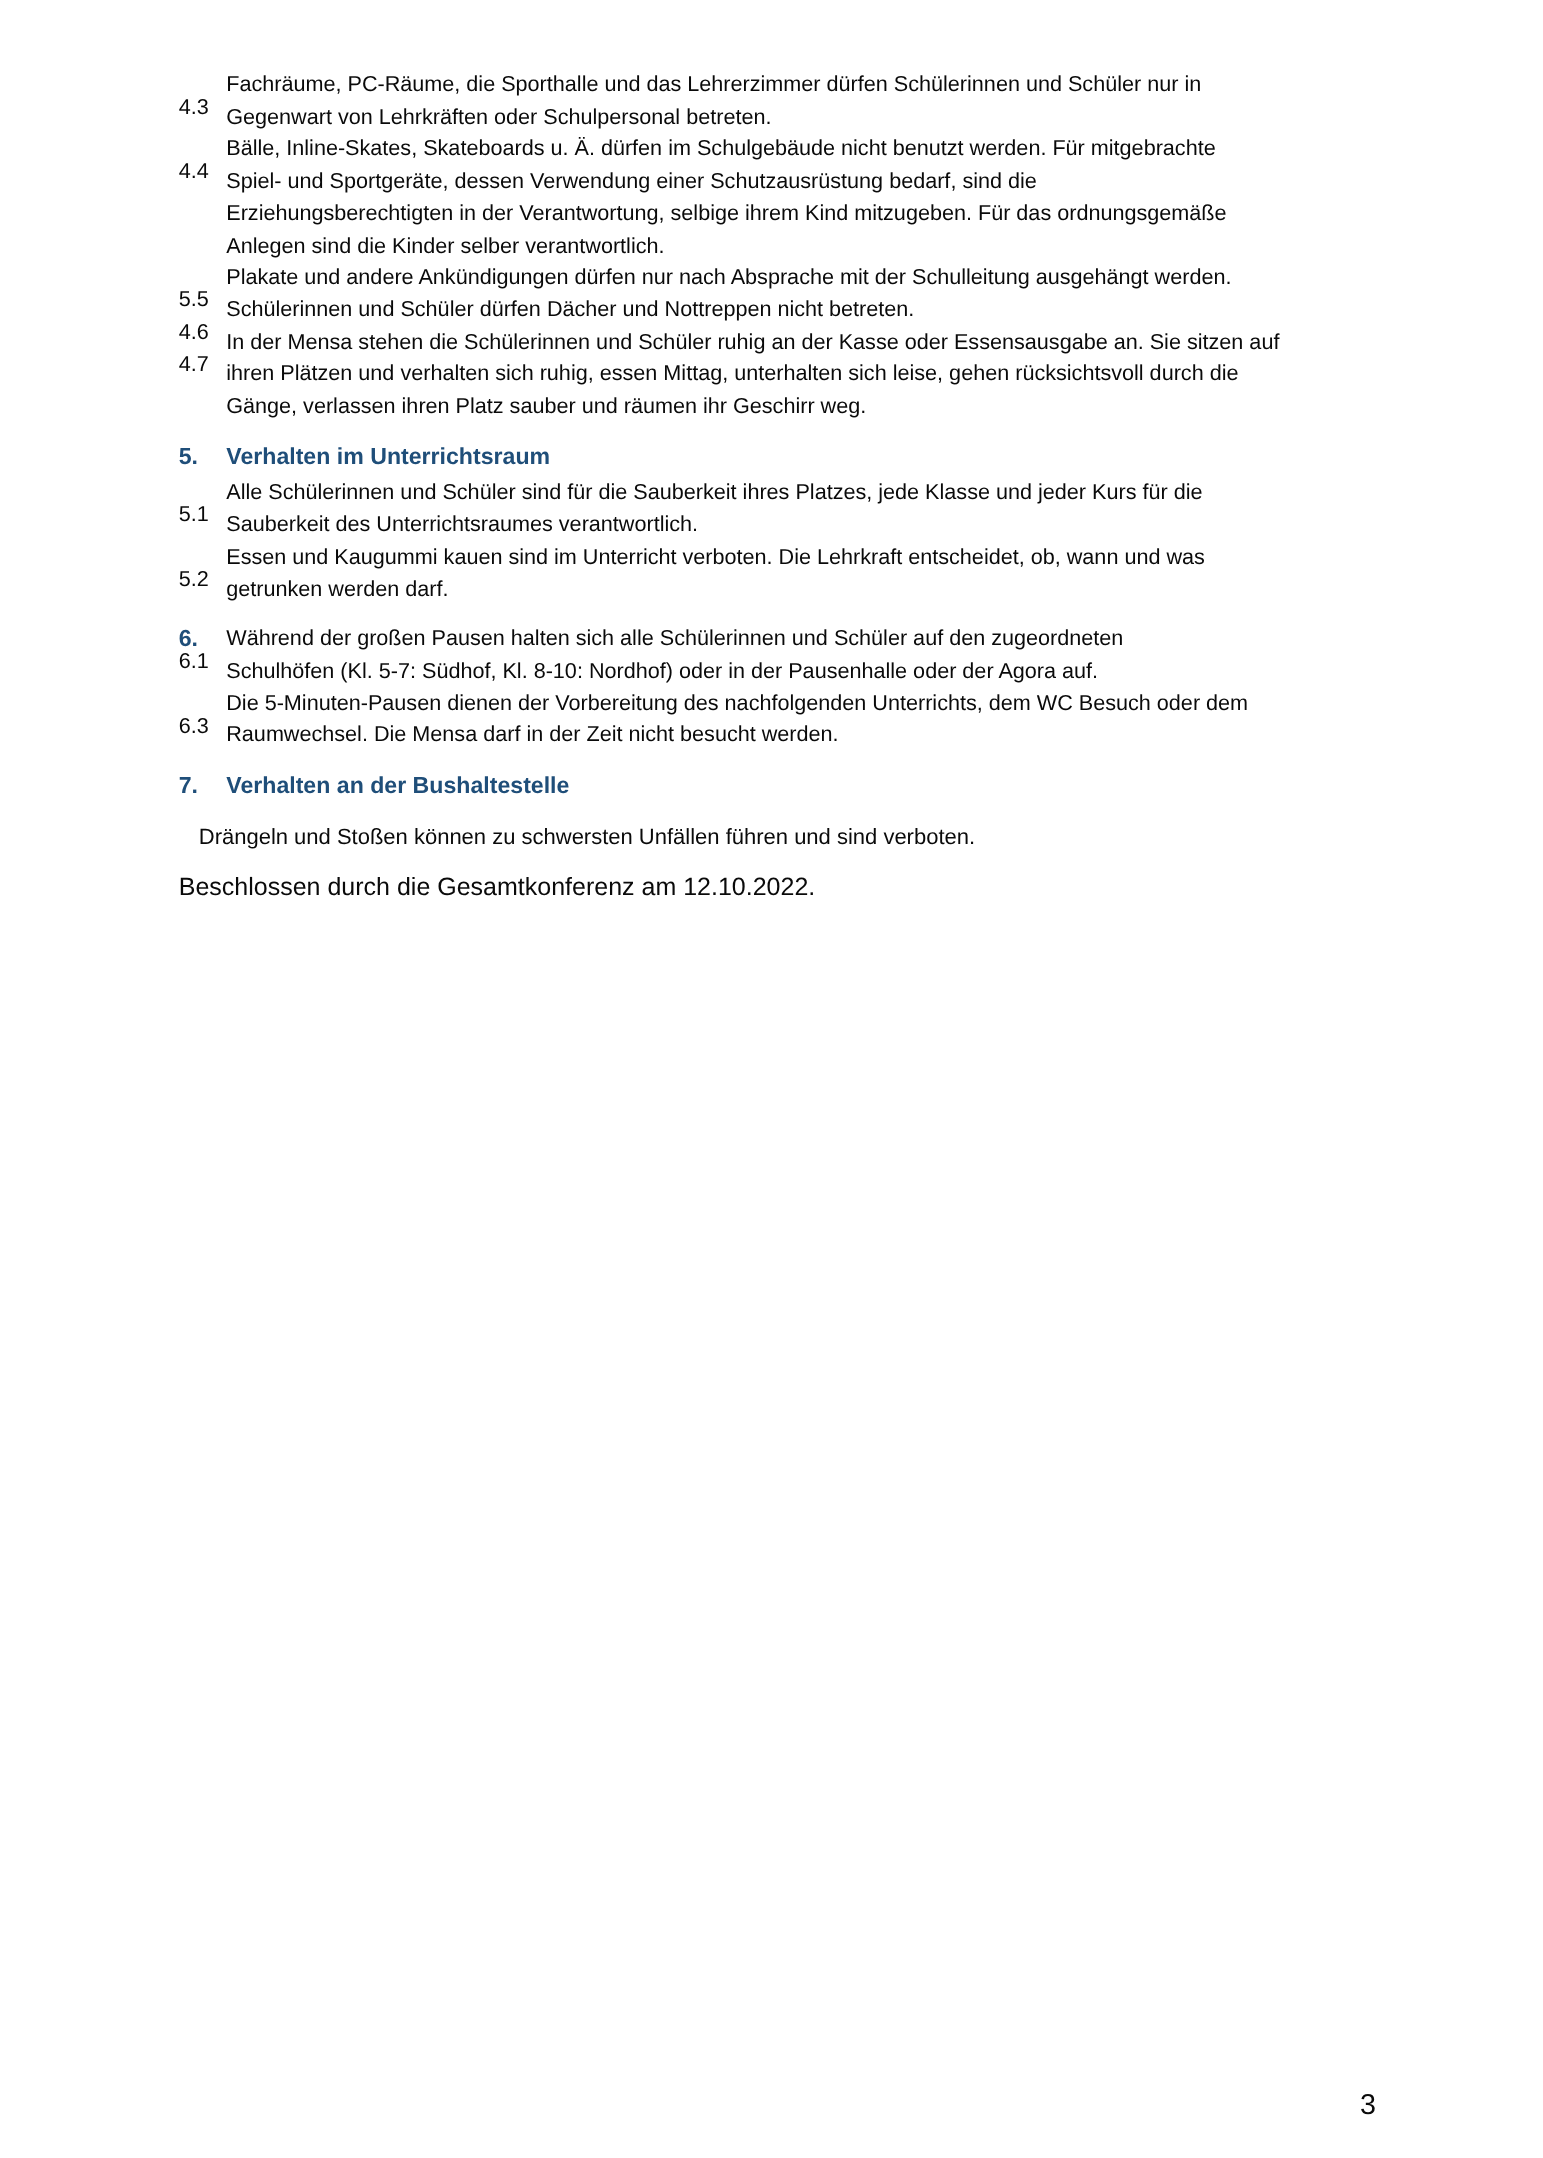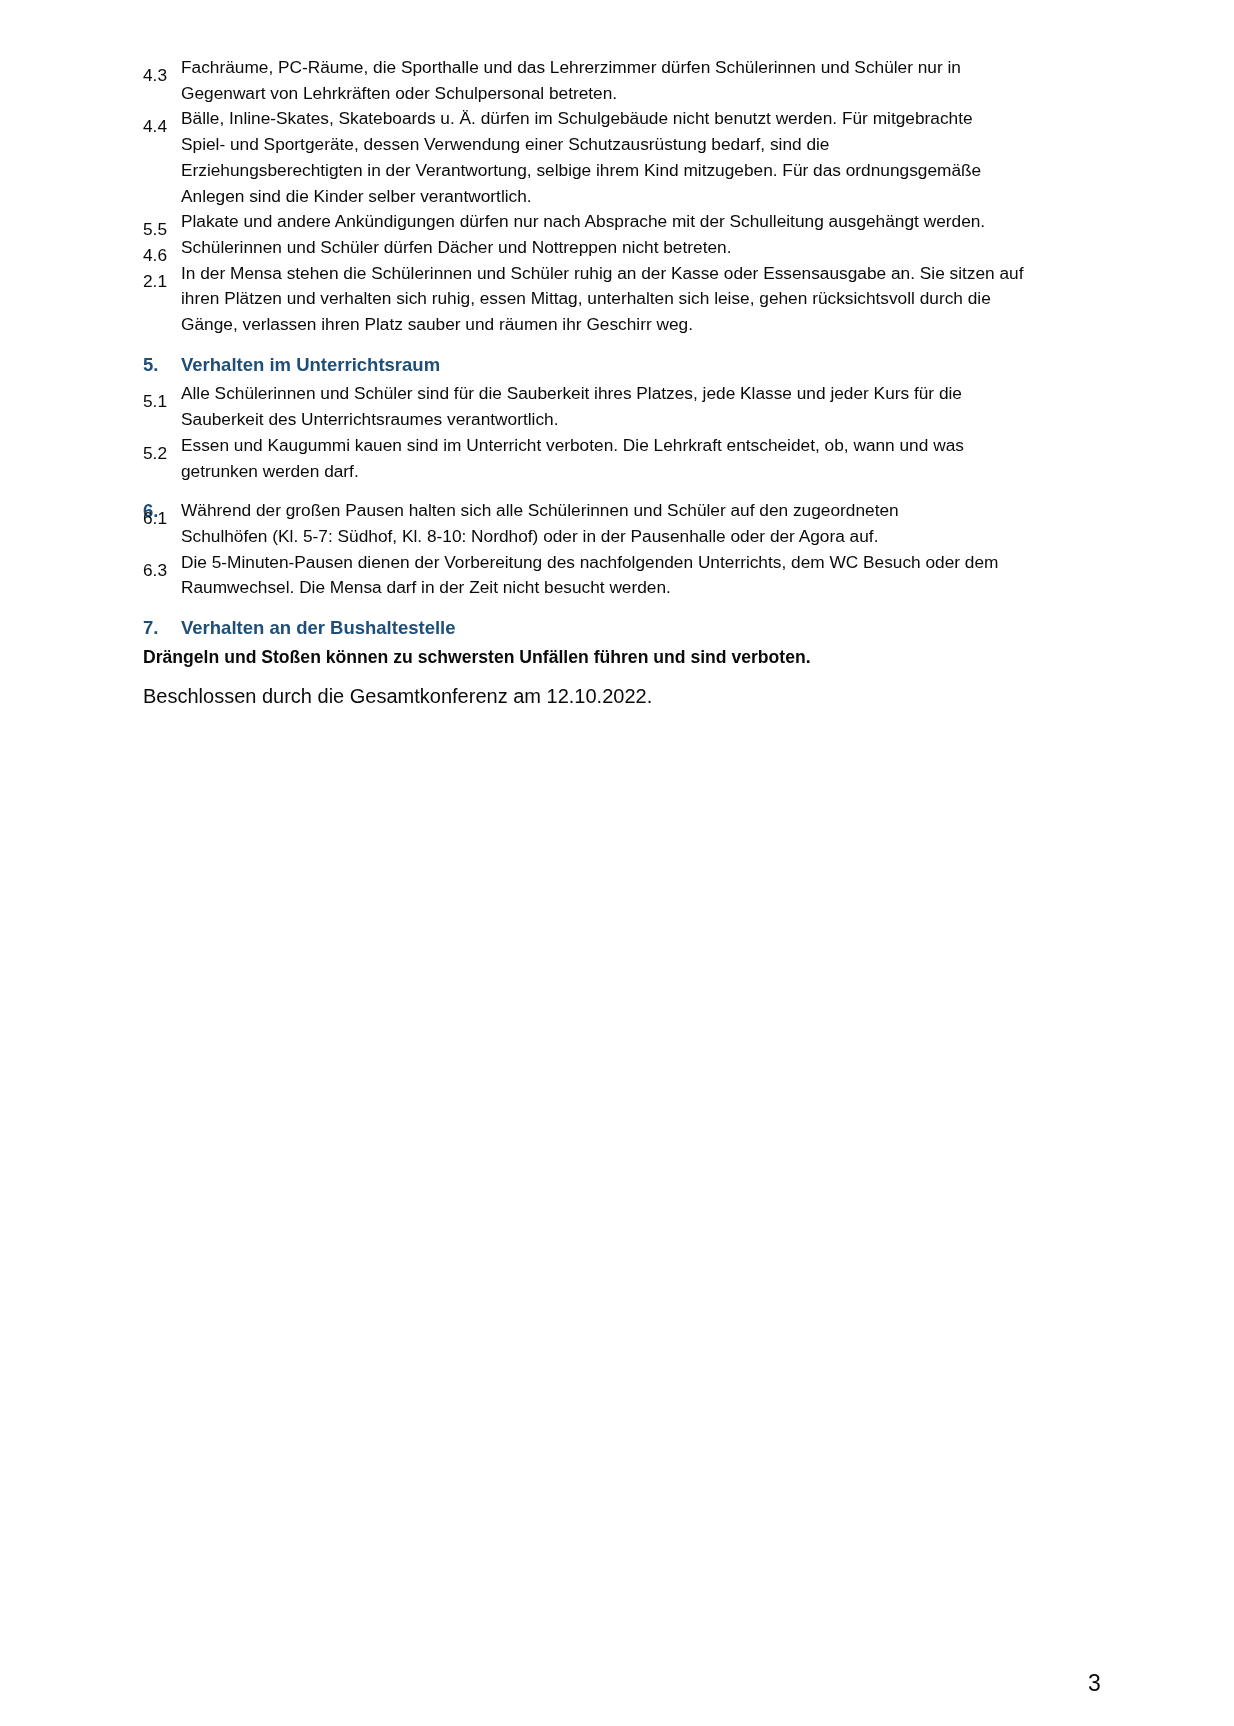--- a/index.html
+++ b/index.html
@@ -23,46 +23,45 @@
   }
   .item {
     position: relative;
     padding-left: 38px;
     font-size: 17.3px;
     line-height: 25.7px;
   }
   .item .num {
     position: absolute;
     left: 0;
-    top: 8px;
+    top: 18px;
   }
   .item .txt {
     white-space: pre-line;
   }
   .heading {
     position: relative;
     padding-left: 38px;
     margin-top: 14px;
     margin-bottom: 4px;
     font-size: 18.5px;
     font-weight: bold;
     line-height: 25.7px;
     color: #1F4E79;
   }
   .heading .num {
     position: absolute;
     left: 0;
     top: 0;
   }
   .para {
-    margin: 0;
+    margin: 16px;
     font-size: 17.6px;
     line-height: 25.7px;
     white-space: pre-line;
-    font-weight: bold;
   }
   .footnote {
     margin: 14px 0 0 0;
     font-size: 20px;
     line-height: 25.7px;
   }
   .page-number {
     position: absolute;
     left: 1088px;
     top: 1668px;
@@ -91,21 +90,21 @@
     </div>
     <div class="item">
       <span class="num">5.5</span>
       <div class="txt">Plakate und andere Ankündigungen dürfen nur nach Absprache mit der Schulleitung ausgehängt werden.</div>
     </div>
     <div class="item">
       <span class="num">4.6</span>
       <div class="txt">Schülerinnen und Schüler dürfen Dächer und Nottreppen nicht betreten.</div>
     </div>
     <div class="item">
-      <span class="num">2.1</span>
+      <span class="num">4.7</span>
       <div class="txt">In der Mensa stehen die Schülerinnen und Schüler ruhig an der Kasse oder Essensausgabe an. Sie sitzen auf
 ihren Plätzen und verhalten sich ruhig, essen Mittag, unterhalten sich leise, gehen rücksichtsvoll durch die
 Gänge, verlassen ihren Platz sauber und räumen ihr Geschirr weg.</div>
     </div>
 
     <div class="heading">
       <span class="num">5.</span>
       <span>Verhalten im Unterrichtsraum</span>
     </div>
     <div class="item">

